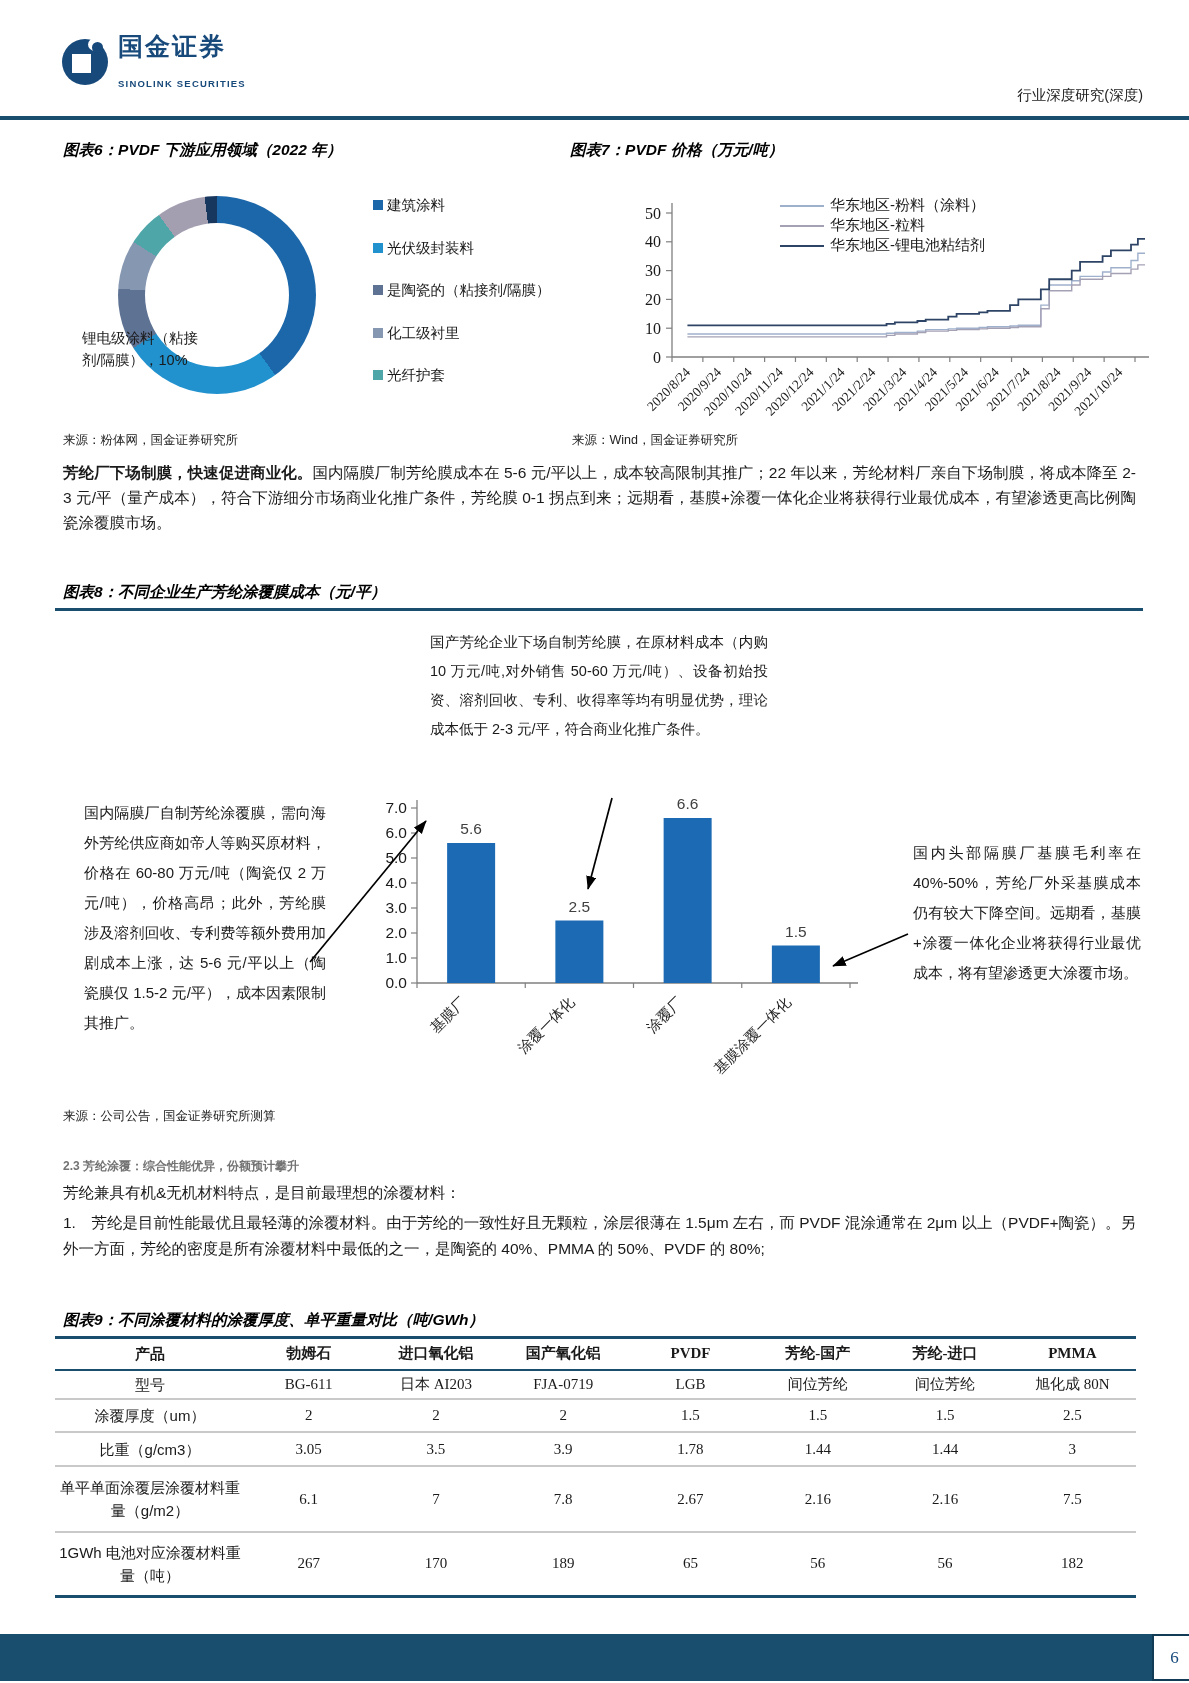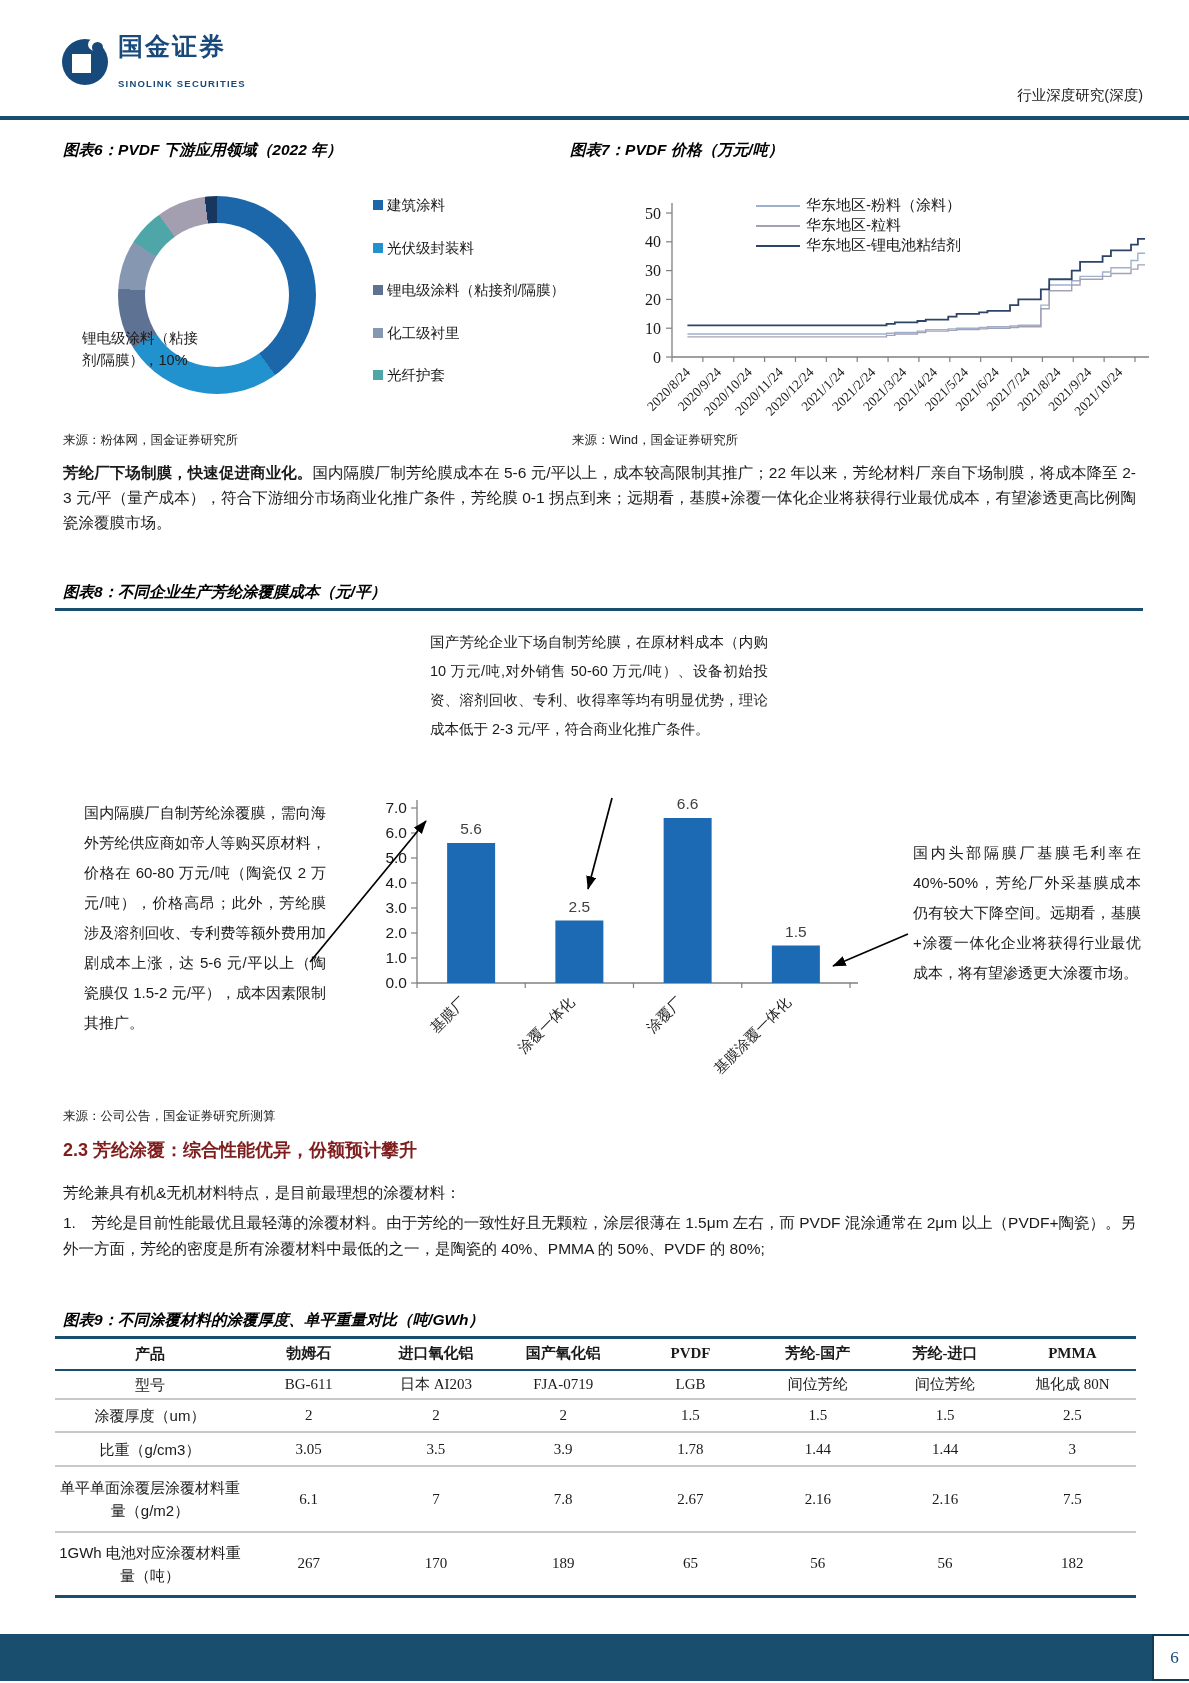--- a/index.html
+++ b/index.html
@@ -22,30 +22,30 @@
   .src{font-size:12.5px;color:#222;}
   .hrule{height:3px;background:#1A4E6E;}
   
   .donut{left:118px;top:196px;width:198px;height:198px;border-radius:50%;}
   .donut-hole{position:absolute;inset:27px;background:#fff;border-radius:50%;}
   .donut-callout{left:82px;top:328px;width:126px;font-size:14.5px;line-height:1.5;color:#1a1a1a;}
   .f6legend{left:373px;top:196px;width:196px;display:flex;flex-direction:column;gap:23px;}
   .f6legend .li{display:flex;gap:4px;font-size:14.5px;line-height:1.35;}
   .f6legend .sw{flex:0 0 10px;width:10px;height:10px;margin-top:4px;}
   
-  .f7legend{left:756px;top:196px;display:flex;flex-direction:column;gap:1px;}
+  .f7legend{left:780px;top:196px;display:flex;flex-direction:column;gap:1px;}
   .f7legend .li{display:flex;align-items:center;gap:6px;font-size:15px;height:19px;}
   .f7legend .ln{width:44px;height:0;border-top:2px solid #000;}
   
   .para{font-size:15.5px;line-height:25px;text-align:justify;}
   .ann{font-size:15px;line-height:30px;text-align:justify;}
   .ann-top{left:430px;top:628px;width:338px;line-height:29px;font-size:14.5px;}
   .ann-left{left:84px;top:798px;width:242px;}
   .ann-right{left:913px;top:838px;width:228px;}
-  .sec-head{font-size:18px;font-weight:700;color:#7f1d1d;}
+  .sec-head{font-size:12px;font-weight:700;color:#737373;margin-top:20px;}
   .axis-num{font-family:"Liberation Serif","DejaVu Serif",serif;}
   
   .t9{border-collapse:collapse;table-layout:fixed;width:1081px;font-size:15px;}
   .t9 th,.t9 td{text-align:center;vertical-align:middle;padding:2px 4px;line-height:1.55;font-weight:400;}
   .t9 thead th{font-weight:700;height:26px;}
   .t9 thead tr{border-top:3px solid #1A4E6E;border-bottom:2px solid #1A4E6E;}
   .t9 tbody tr{border-bottom:2px solid #C9C9C9;}
   .t9 tbody tr:last-child{border-bottom:3.5px solid #1A4E6E;}
   .t9 .num{font-family:"Liberation Serif","DejaVu Serif",serif;}
   
@@ -87,21 +87,21 @@
       <div class="li">
         <span class="sw" style="background:#1B67A9"></span>
         <span>建筑涂料</span>
       </div>
       <div class="li">
         <span class="sw" style="background:#2292CE"></span>
         <span>光伏级封装料</span>
       </div>
       <div class="li">
         <span class="sw" style="background:#5E7294"></span>
-        <span>锂电级涂料（粘接剂/隔膜）</span>
+        <span>是陶瓷的（粘接剂/隔膜）</span>
       </div>
       <div class="li">
         <span class="sw" style="background:#8697B1"></span>
         <span>化工级衬里</span>
       </div>
       <div class="li">
         <span class="sw" style="background:#4FA6A8"></span>
         <span>光纤护套</span>
       </div>
     </div>

